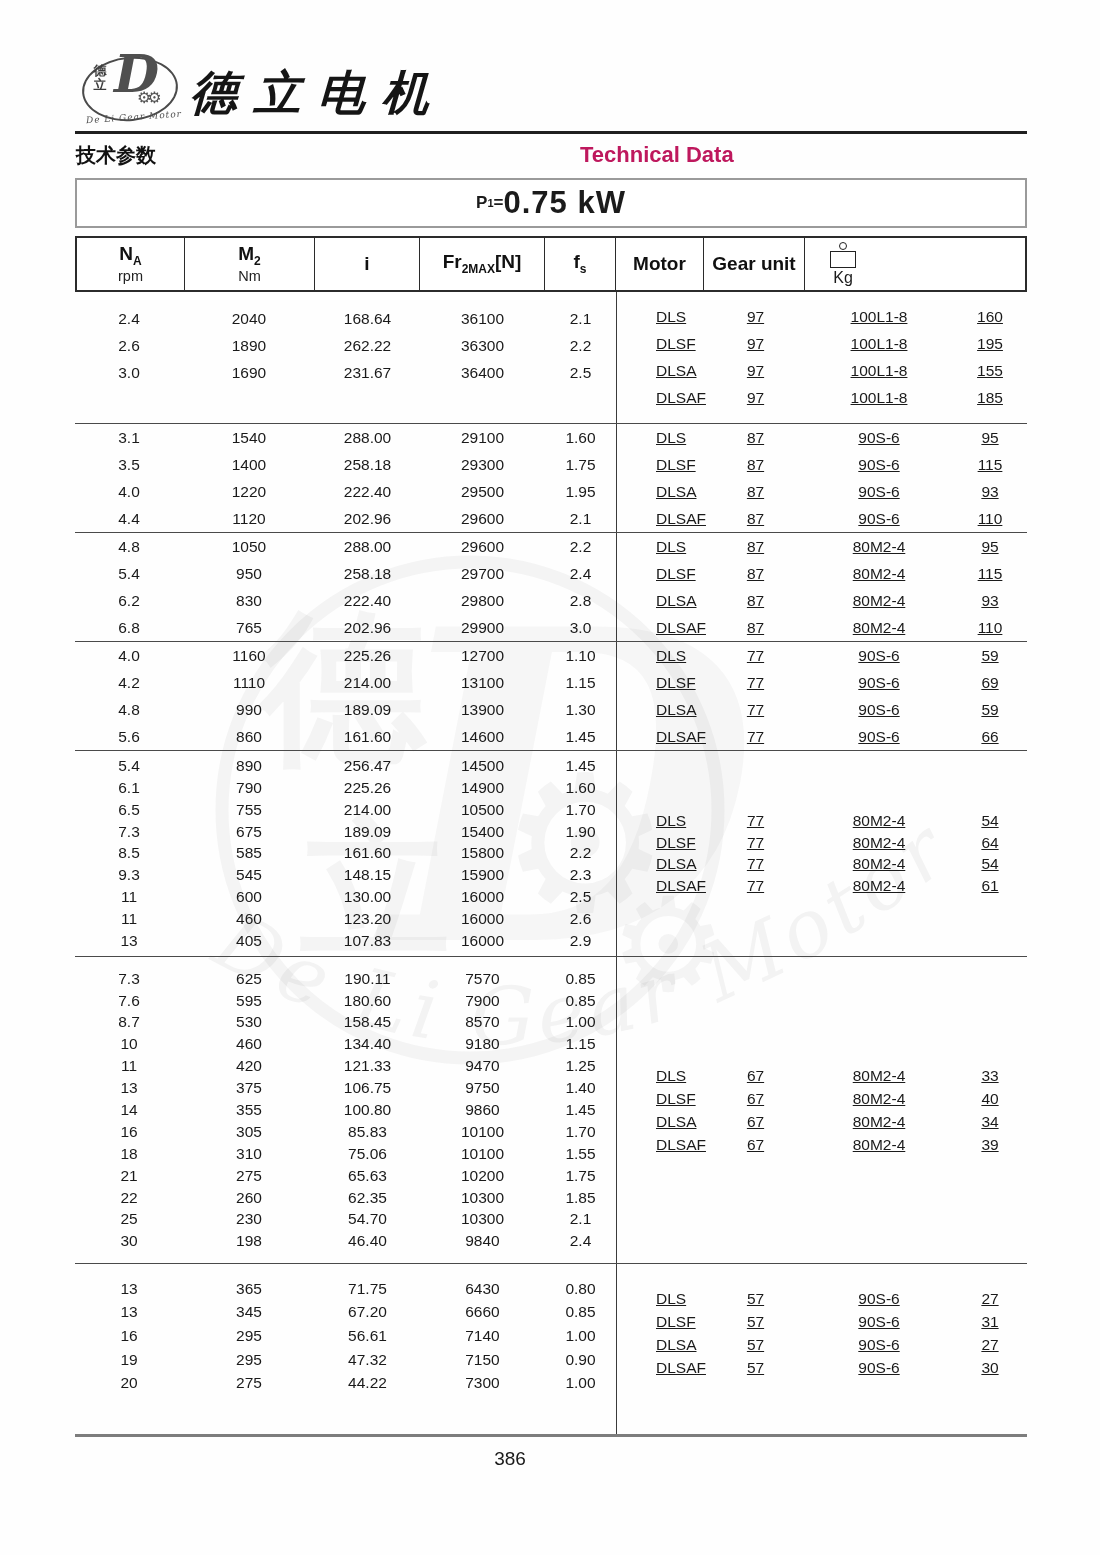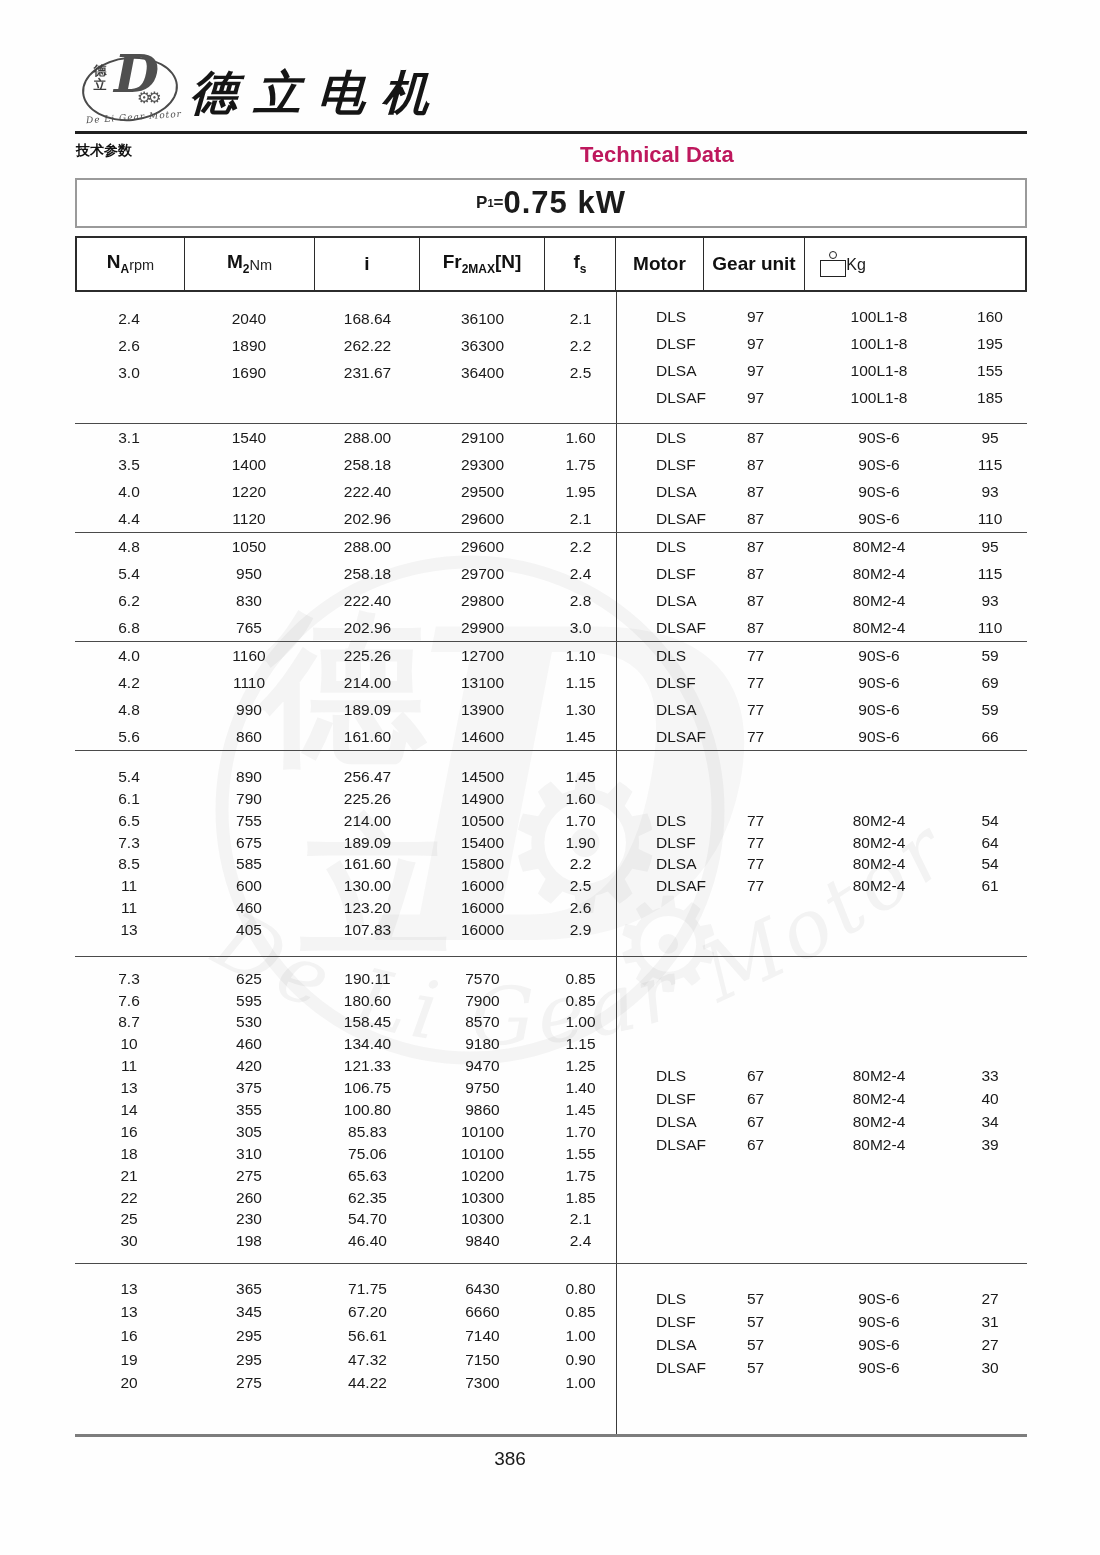--- a/index.html
+++ b/index.html
@@ -16,51 +16,51 @@
   .logo-d { position:absolute; left:34px; top:-6px; font-size:52px; font-weight:bold;
     font-style:italic; font-family:"DejaVu Serif", serif; color:#4f4f4f; line-height:1; }
   .logo-gear { position:absolute; left:57px; top:34px; font-size:16px; color:#555; letter-spacing:-4px; }
   .logo-arc { position:absolute; left:-8px; top:58px; width:124px; text-align:center;
     font-size:9px; font-style:italic; font-family:"DejaVu Serif", serif; color:#4f4f4f;
     letter-spacing:1px; transform:rotate(-4deg); white-space:nowrap; }
   .brand { position:absolute; left:190px; top:62px; font-size:47px; font-weight:bold;
     letter-spacing:17px; color:#151515; font-family:"DejaVu Sans", sans-serif;
     font-style:italic; transform:skewX(-2deg); }
   .top-rule { position:absolute; left:75px; top:131px; width:952px; height:3px; background:#1f1f1f; }
-  .sub-zh { position:absolute; left:76px; top:142px; font-size:14px; font-weight:bold; color:#111; }
+  .sub-zh { position:absolute; left:76px; top:142px; font-size:20px; font-weight:bold; color:#111; }
   .sub-en { position:absolute; left:580px; top:142px; font-size:22px; font-weight:bold; color:#be185d; }
   
   .power-box { position:absolute; left:75px; top:178px; width:952px; height:50px;
     border:2px solid #9a9a9a; box-sizing:border-box; display:flex; align-items:center;
     justify-content:center; background:#fff; }
   .power-box .p-small { font-size:17px; font-weight:bold; }
   .power-box sub { font-size:11px; font-weight:bold; }
   .power-box .p-big { font-size:31px; font-weight:bold; letter-spacing:1px; }
   
   .cols-header { position:absolute; left:75px; top:236px; width:952px; height:56px;
     display:flex; border:2px solid #2b2b2b; box-sizing:border-box; background:#fff; z-index:2; }
-  .hcell { display:flex; flex-direction:row; align-items:center; justify-content:center;
+  .hcell { display:flex; flex-direction:column; align-items:center; justify-content:center;
     border-right:1.5px solid #2b2b2b; box-sizing:border-box; flex:none; }
   .hcell:last-child { border-right:none; }
   .h0{width:108px}.h1{width:130px}.h2{width:105px}.h3{width:125px}.h4{width:71px}
   .h5{width:88px}.h6{width:101px}.h7{width:144px}.h8{width:76px}
   .hmain { font-weight:bold; font-size:19px; line-height:1.05; color:#111; }
   .hmain sub { font-size:12px; }
   .hunit { font-size:14.5px; color:#222; margin-top:1px; }
   .w-icon { display:flex; flex-direction:column; align-items:center; }
   .w-ring { width:6px; height:6px; border:1.5px solid #222; border-radius:50%; }
   .w-body { width:24px; height:15px; border:1.5px solid #222; margin-top:1px; }
   .kg-label { font-size:16px; margin-top:1px; }
   
   .tbody { position:absolute; left:75px; top:292px; width:952px; z-index:1; }
   .block { display:flex; box-sizing:border-box; }
   .block + .block { border-top:1.5px solid #4a4a4a; }
   .side { display:flex; flex-direction:column; justify-content:center; box-sizing:border-box; }
   .left { width:541px; flex:none; }
-  .right { flex:1; border-left:1.5px solid #3a3a3a; }
+  .right { flex:1; border-left:1.5px solid #3a3a3a;text-decoration:underline; }
   .lrow, .rrow { display:flex; align-items:center; flex:none; }
   .cell { font-size:15.5px; color:#1a1a1a; text-align:center; white-space:nowrap; box-sizing:border-box; }
   .c0{width:108px}.c1{width:132px}.c2{width:105px}.c3{width:125px}.c4{width:71px}
   .r0{width:88px; text-align:left; padding-left:39px;}
   .r1{width:101px}.r2{width:146px}.r3{width:76px}
   .b0{height:131px}.b1{height:109px}.b2{height:109px}.b3{height:109px}
   .b4{height:206px}.b5{height:307px}.b6{height:171px}
   .b0 .lrow,.b0 .rrow,.b1 .lrow,.b1 .rrow,.b2 .lrow,.b2 .rrow,.b3 .lrow,.b3 .rrow{height:27px}
   .b4 .lrow,.b4 .rrow{height:21.8px}
   .b5 .lrow{height:21.9px}.b5 .rrow{height:23px}
@@ -407,20 +407,27 @@
             <span class="cell c4">1.90</span>
           </div>
           <div class="lrow">
             <span class="cell c0">8.5</span>
             <span class="cell c1">585</span>
             <span class="cell c2">161.60</span>
             <span class="cell c3">15800</span>
             <span class="cell c4">2.2</span>
           </div>
           <div class="lrow">
+            <span class="cell c0">9.3</span>
+            <span class="cell c1">545</span>
+            <span class="cell c2">148.15</span>
+            <span class="cell c3">15900</span>
+            <span class="cell c4">2.3</span>
+          </div>
+          <div class="lrow">
             <span class="cell c0">11</span>
             <span class="cell c1">600</span>
             <span class="cell c2">130.00</span>
             <span class="cell c3">16000</span>
             <span class="cell c4">2.5</span>
           </div>
           <div class="lrow">
             <span class="cell c0">11</span>
             <span class="cell c1">460</span>
             <span class="cell c2">123.20</span>

